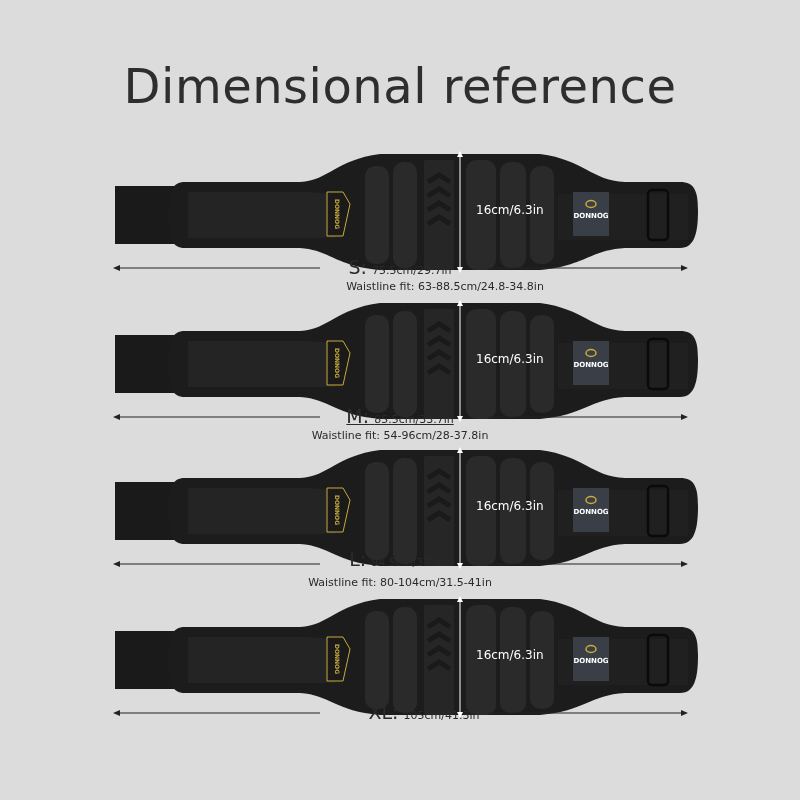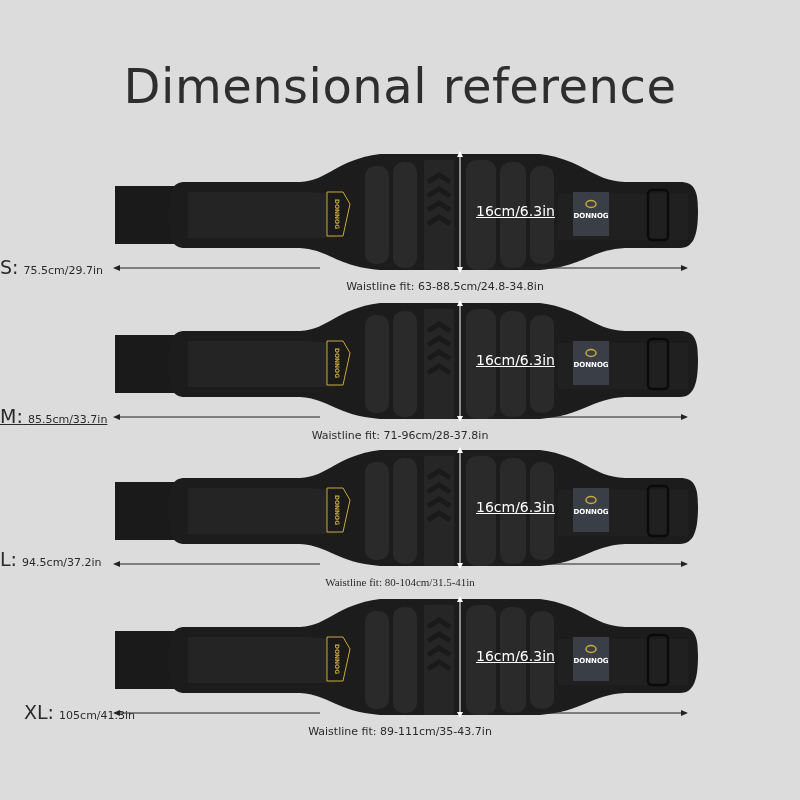--- a/index.html
+++ b/index.html
@@ -7,24 +7,24 @@
     width: 800px; height: 800px; background: #dcdcdc; position: relative; overflow: hidden;
     font-family: "DejaVu Sans", "Liberation Sans", sans-serif; color: #2a2a2a;
   }
   .title {
     position: absolute; top: 58px; left: 0; width: 800px; text-align: center;
     font-size: 48px; font-weight: 400; color: #2e2e2e; letter-spacing: 0.5px;
   }
   .row { position: absolute; left: 0; width: 800px; height: 150px; }
   .row svg { position: absolute; left: 0; top: 0; }
   .height-label {
-    position: absolute; left: 476px; font-size: 14px; color: #ffffff; white-space: nowrap; text-decoration: underline;
+    position: absolute; left: 476px; font-size: 12px; color: #ffffff; white-space: nowrap;
   }
   .size-line {
-    position: absolute; left: 0; width: 800px; text-align: left; white-space: nowrap;
+    position: absolute; left: 0; width: 800px; text-align: center; white-space: nowrap;
   }
   .size-letter { font-size: 19px; color: #2a2a2a; }
   .size-length { font-size: 11px; color: #2a2a2a; }
   .fit-line {
     position: absolute; left: 0; width: 800px; text-align: center; font-size: 11px; color: #2a2a2a; white-space: nowrap;
   }
 </style>
 </head>
 <body>
 
@@ -136,21 +136,21 @@
       <line x1="488" y1="120" x2="685" y2="120" stroke="#222" stroke-width="1"></line>
       <polygon points="688,120 681,117 681,123" fill="#222"></polygon>
     </svg>
     <div class="height-label" style="top: 55px;">16cm/6.3in</div>
     <div class="size-line" style="top: 108px; text-decoration: underline;">
       <span class="size-letter">M:</span>
       <span class="size-length">85.5cm/33.7in</span>
     </div>
     <div class="fit-line" style="top: 132px;">
       <span>Waistline fit:</span>
-      <span>71-96cm/28-37.8in</span>
+      <span>54-96cm/28-37.8in</span>
     </div>
   </div>
 
   <div class="row" style="top: 444px;">
     <svg width="800" height="150" viewBox="0 0 800 150">
 
       <rect x="115" y="38" width="70" height="58" fill="#1a1a1a"></rect>
 
       <path fill="#1c1c1c" d="M185,34 L300,34 C330,32 335,12 380,6 L540,6 C585,12 590,32 625,34 L680,34
            C695,34 698,44 698,62 C698,84 695,100 680,100 L625,100
@@ -192,21 +192,21 @@
       <line x1="116" y1="120" x2="320" y2="120" stroke="#222" stroke-width="1"></line>
       <polygon points="113,120 120,117 120,123" fill="#222"></polygon>
       <line x1="488" y1="120" x2="685" y2="120" stroke="#222" stroke-width="1"></line>
       <polygon points="688,120 681,117 681,123" fill="#222"></polygon>
     </svg>
     <div class="height-label" style="top: 55px;">16cm/6.3in</div>
     <div class="size-line" style="top: 104px;">
       <span class="size-letter">L:</span>
       <span class="size-length">94.5cm/37.2in</span>
     </div>
-    <div class="fit-line" style="top: 132px; font-family: Liberation Serif, serif;">
+    <div class="fit-line" style="top: 132px;">
       <span>Waistline fit:</span>
       <span>80-104cm/31.5-41in</span>
     </div>
   </div>
 
   <div class="row" style="top: 593px;">
     <svg width="800" height="150" viewBox="0 0 800 150">
 
       <rect x="115" y="38" width="70" height="58" fill="#1a1a1a"></rect>
 
@@ -250,18 +250,14 @@
       <line x1="116" y1="120" x2="320" y2="120" stroke="#222" stroke-width="1"></line>
       <polygon points="113,120 120,117 120,123" fill="#222"></polygon>
       <line x1="488" y1="120" x2="685" y2="120" stroke="#222" stroke-width="1"></line>
       <polygon points="688,120 681,117 681,123" fill="#222"></polygon>
     </svg>
     <div class="height-label" style="top: 55px;">16cm/6.3in</div>
     <div class="size-line" style="top: 108px; margin-left: 24px;">
       <span class="size-letter">XL:</span>
       <span class="size-length">105cm/41.3in</span>
     </div>
-    <div class="fit-line" style="top: 132px;">
-      <span>Waistline fit:</span>
-      <span>89-111cm/35-43.7in</span>
-    </div>
   </div>
 </div>
 
 </body></html>

